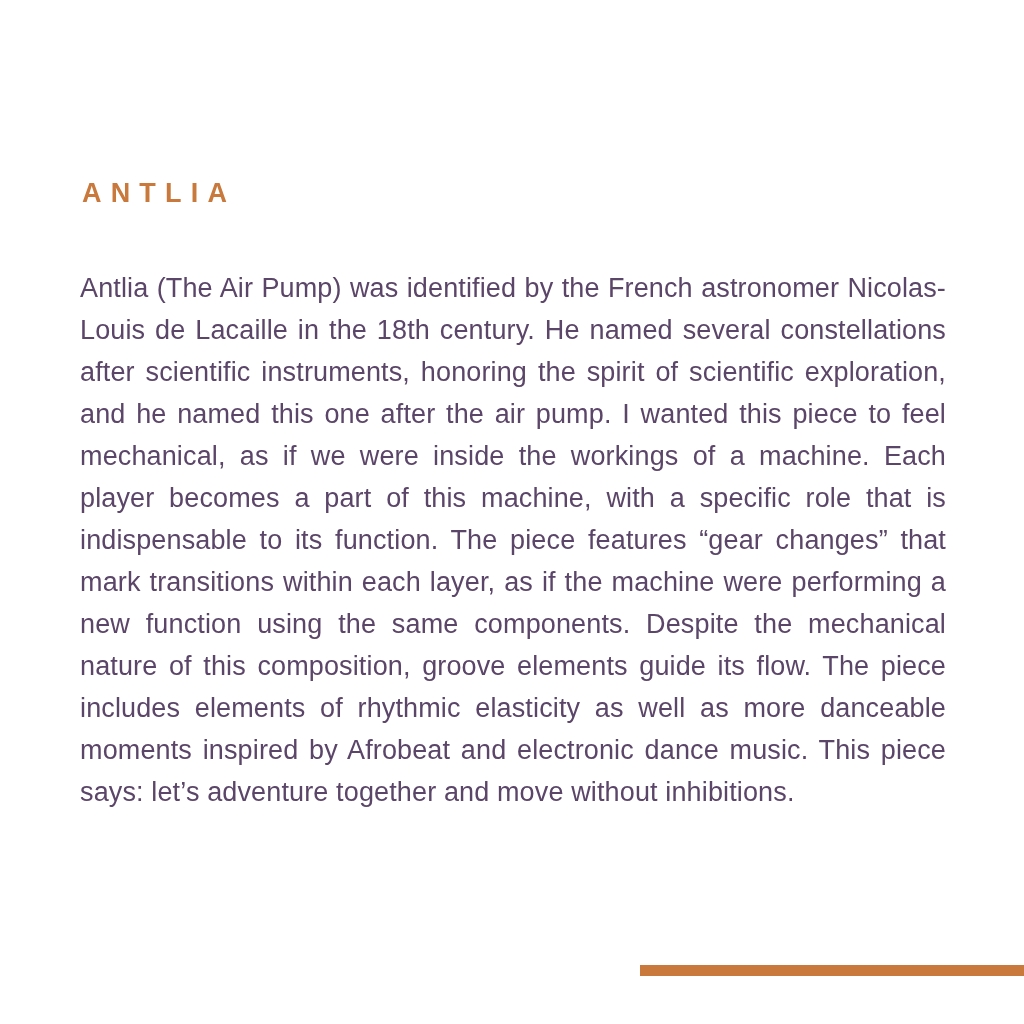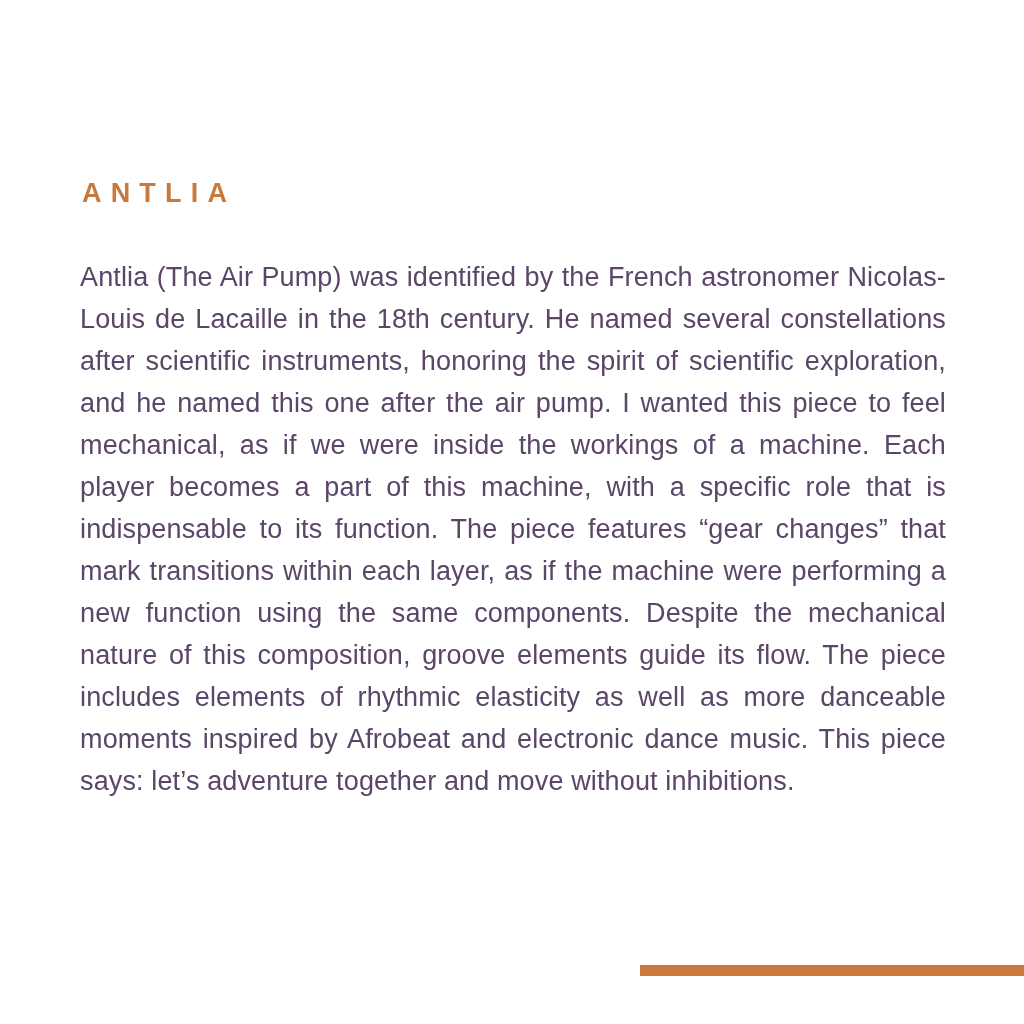--- a/index.html
+++ b/index.html
@@ -22,21 +22,21 @@
     top: 178px;
     font-size: 27px;
     font-weight: 700;
     letter-spacing: 0.34em;
     color: var(--accent, #C8793B);
     white-space: nowrap;
   }
   .body-text {
     position: absolute;
     left: 80px;
-    top: 256px;
+    top: 267px;
     width: 866px;
     font-size: 27px;
     font-weight: 300;
     line-height: 42px;
     color: var(--text, #5B4568);
     text-align: justify;
     letter-spacing: 0.005em;
   }
   .accent-bar {
     position: absolute;

